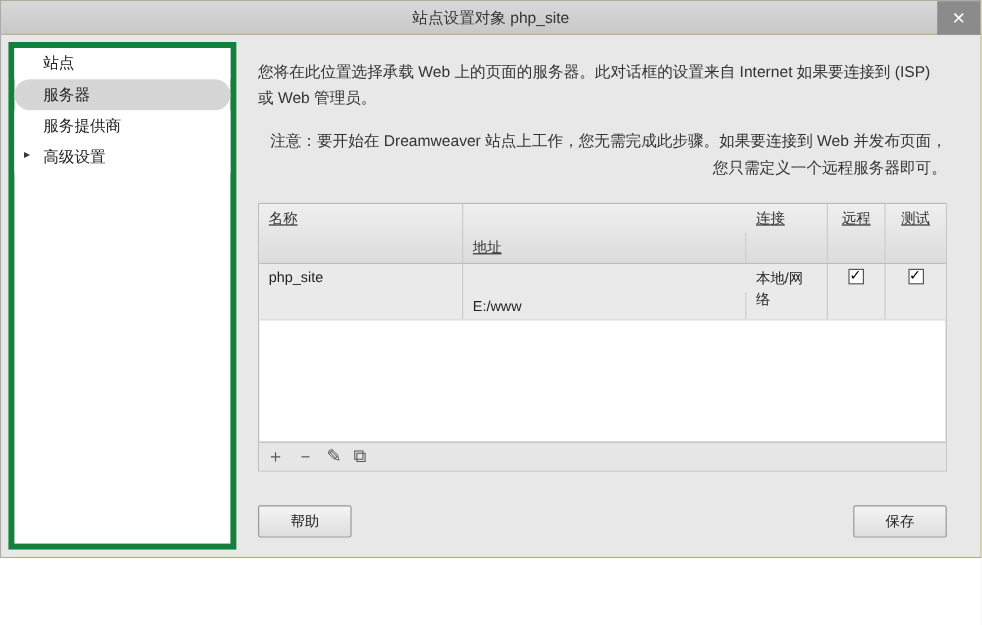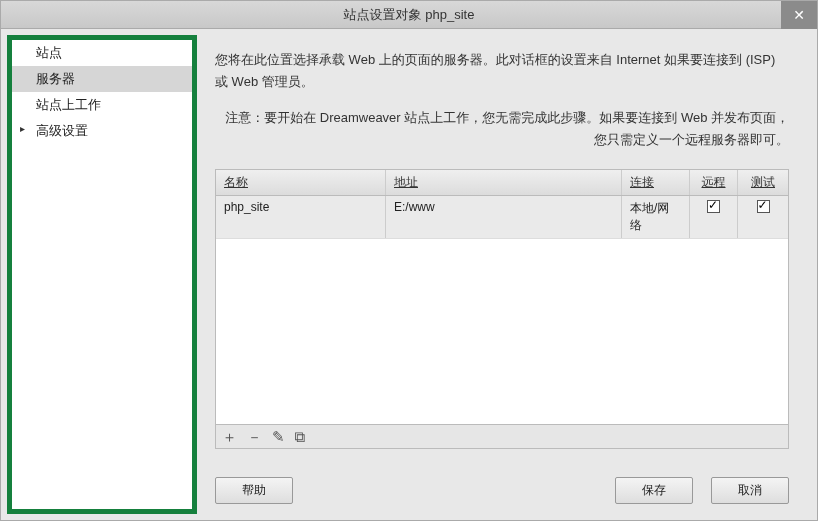--- a/index.html
+++ b/index.html
@@ -4,21 +4,21 @@
   <style>
     * { box-sizing: border-box; margin: 0; padding: 0; }
     body {
       font-family: "Microsoft YaHei", SimSun, Arial, sans-serif;
       font-size: 12px;
       background: #fff;
       width: 818px; height: 521px;
       overflow: hidden;
     }
     .dialog {
-      width: 818px; height: 521px;
+      width: 818px; height: 465px;
       background: #fde047;
       border: 1px solid #aaa;
       display: flex; flex-direction: column;
     }
     .titlebar {
       height: 28px;
       background: linear-gradient(#d8d8d8, #c8c8c8);
       border-bottom: 1px solid #aaa;
       display: flex; align-items: center; justify-content: center;
       position: relative;
@@ -49,20 +49,21 @@
     .sidebar .nav-item {
       padding: 4px 10px 4px 24px;
       position: relative;
       cursor: pointer;
       color: #222;
       font-size: 13px;
       background: #fff;
     }
     .sidebar .nav-item.selected {
       background: #d6d6d6;
+      border-radius: 13px;
     }
     .sidebar .nav-item .caret {
       position: absolute; left: 8px; top: 5px;
       font-size: 10px;
       color: #333;
     }
     .main {
       flex: 1;
       background: #e8e8e8;
       padding: 14px 22px 10px 14px;
@@ -89,21 +90,21 @@
       font-size: 12px;
       color: #333;
       text-decoration: underline;
     }
     .thead .th, .trow .td {
       padding: 4px 8px;
       border-right: 1px solid #ccc;
     }
     .thead .th:last-child, .trow .td:last-child { border-right: none; }
     .col-name { flex: 0 0 170px; }
-    .col-addr { flex: 1 1 auto; }
+    .col-addr { flex: 1 1 auto; margin-top: 24px; }
     .col-conn { flex: 0 0 68px; }
     .col-remote { flex: 0 0 48px; text-align: center; }
     .col-test { flex: 0 0 50px; text-align: center; }
     .tbody { flex: 1; overflow: auto; }
     .trow {
       display: flex;
       background: #eaeaea;
       border-bottom: 1px solid #ddd;
       font-size: 12px;
       color: #222;
@@ -161,21 +162,21 @@
   </div>
   <div class="body">
     <div class="sidebar">
       <div class="nav-item">
         <span>站点</span>
       </div>
       <div class="nav-item selected">
         <span>服务器</span>
       </div>
       <div class="nav-item">
-        <span>站点上工作</span>
+        <span>服务提供商</span>
       </div>
       <div class="nav-item">
         <span class="caret">▸</span>
         <span>高级设置</span>
       </div>
     </div>
 
     <div class="main">
       <div class="intro1">您将在此位置选择承载 Web 上的页面的服务器。此对话框的设置来自 Internet 如果要连接到 (ISP) 或 Web 管理员。</div>
       <div class="intro2">注意：要开始在 Dreamweaver 站点上工作，您无需完成此步骤。如果要连接到 Web 并发布页面，您只需定义一个远程服务器即可。</div>
@@ -206,17 +207,16 @@
           <span class="tb"><span>－</span></span>
           <span class="tb"><span>✎</span></span>
           <span class="tb"><span>⧉</span></span>
         </div>
       </div>
 
       <div class="buttons">
         <div class="btn">帮助</div>
         <div class="spacer"></div>
         <div class="btn">保存</div>
-        <div class="btn">取消</div>
       </div>
     </div>
   </div>
 </div>
 
 </body></html>

